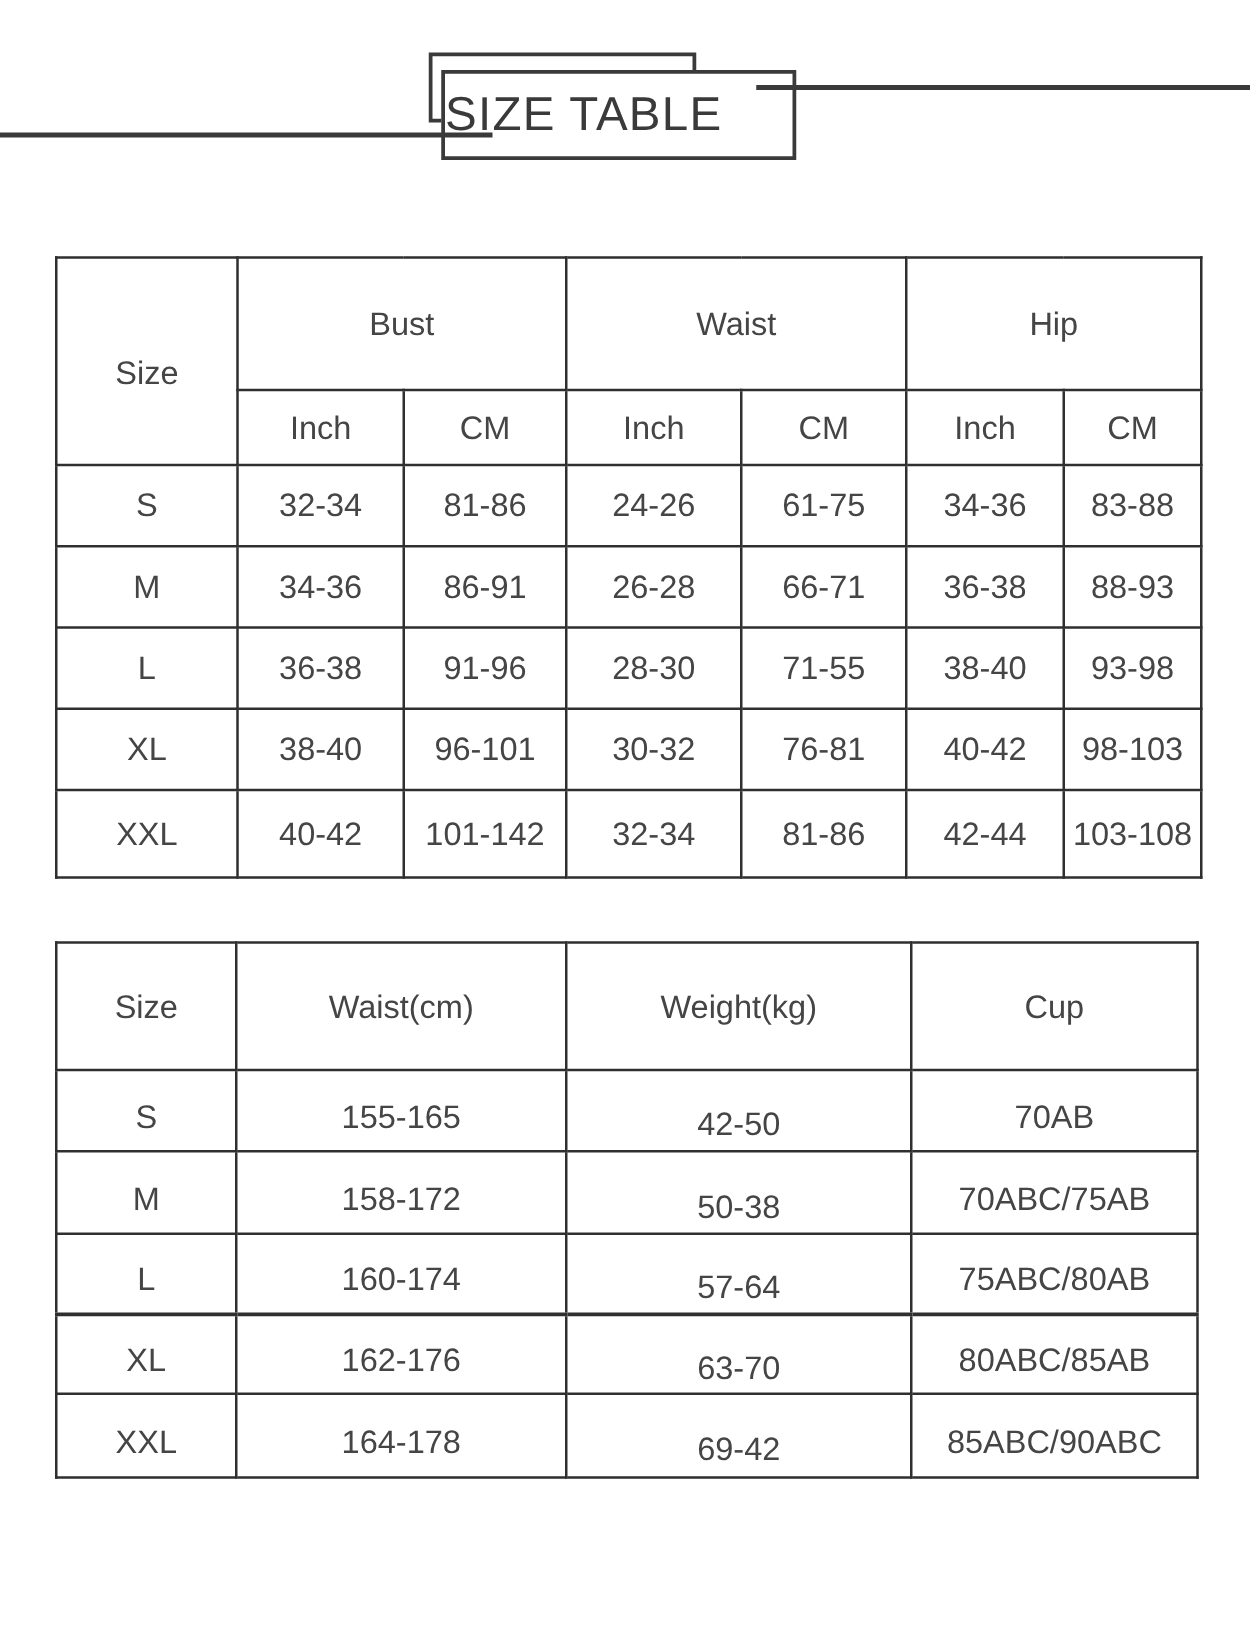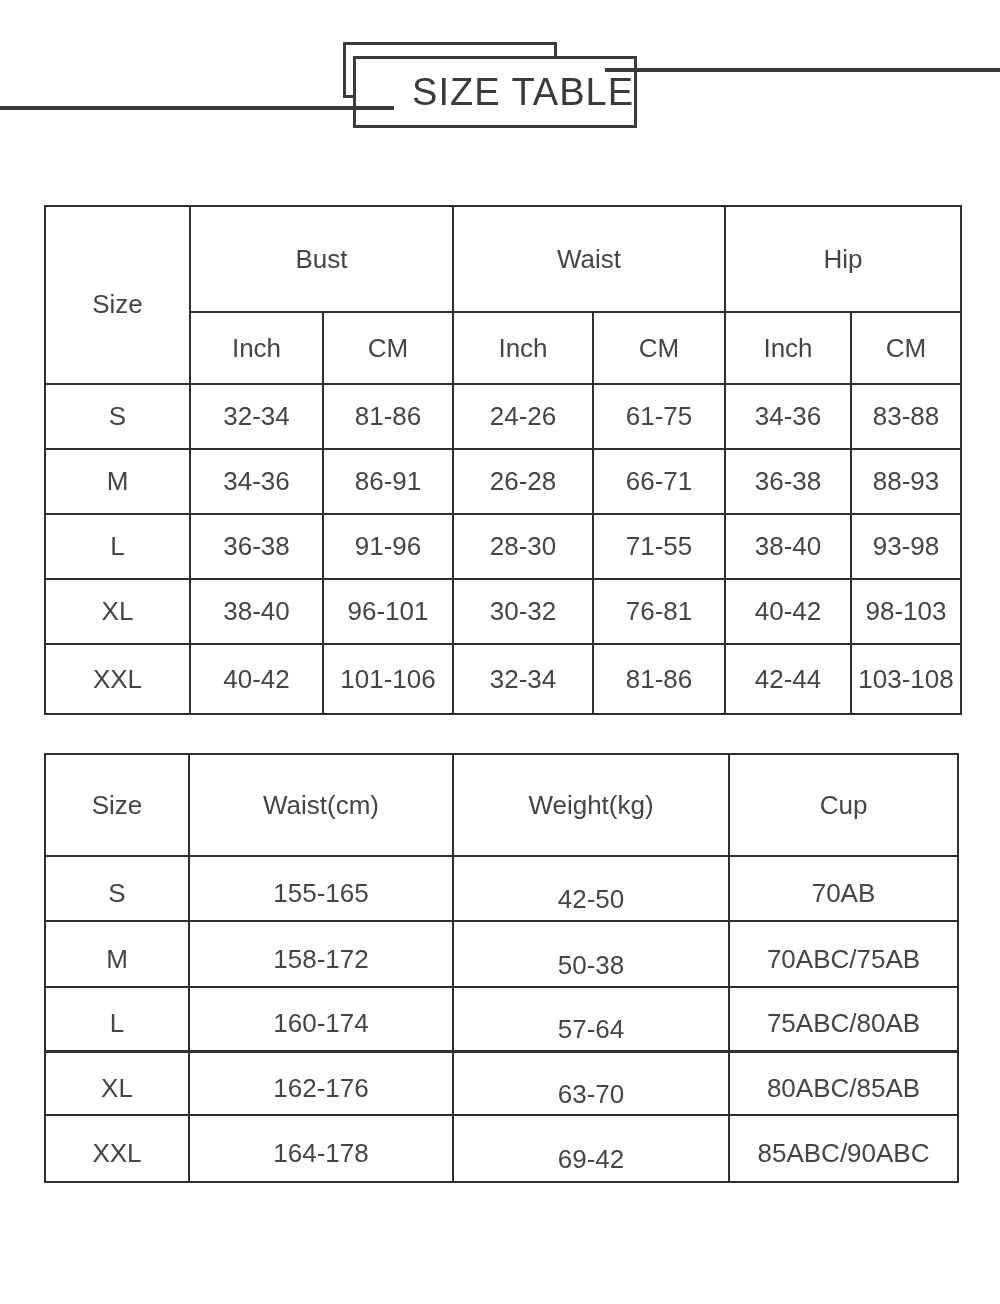--- a/index.html
+++ b/index.html
@@ -25,21 +25,21 @@
     width: 394px; height: 4px; background: #3a3a3a; z-index: 3;
   }
   .line-right {
     position: absolute; left: 605px; top: 68px;
     width: 395px; height: 4px; background: #3a3a3a; z-index: 3;
   }
   .front-rect {
     position: absolute; left: 353px; top: 56px;
     width: 284px; height: 72px;
     border: 3px solid #3a3a3a; background: #ffffff; z-index: 2;
-    display: flex; align-items: center; justify-content: flex-end;
+    display: flex; align-items: center; justify-content: flex-start;
   }
   .title-text {
     position: relative; z-index: 4;
     font-size: 38px; letter-spacing: 1px; color: #3a3a3a;
     white-space: nowrap;
   }
 
   
   table.tbl {
     position: absolute;
@@ -54,21 +54,21 @@
     vertical-align: middle;
     font-weight: normal;
     overflow: hidden;
     white-space: nowrap;
   }
   #table-measurements { left: 44px; top: 205px; width: 916px; }
   #table-fit          { left: 44px; top: 753px; width: 913px; }
 
   tr.h106 { height: 106px; }
   tr.h102 { height: 102px; }
-  tr.h72  { height: 72px; }
+  tr.h72  { height: 60px; }
   tr.h70  { height: 70px; }
   tr.h67  { height: 67px; }
   tr.h66  { height: 66px; }
   tr.h65  { height: 65px; }
   tr.h64  { height: 64px; }
 
   th.corner { padding-top: 18px; }
   #table-fit tbody td { padding-top: 10px; }
   #table-fit tbody td.weight-cell { padding-top: 22px; }
   #table-fit tr.thick-top th, #table-fit tr.thick-top td { border-top-width: 3px; }
@@ -153,21 +153,21 @@
         <td>38-40</td>
         <td>96-101</td>
         <td>30-32</td>
         <td>76-81</td>
         <td>40-42</td>
         <td>98-103</td>
       </tr>
       <tr class="h70">
         <td>XXL</td>
         <td>40-42</td>
-        <td>101-106</td>
+        <td>101-142</td>
         <td>32-34</td>
         <td>81-86</td>
         <td>42-44</td>
         <td>103-108</td>
       </tr>
     </tbody>
   </table>
 
   <table class="tbl" id="table-fit">
     <colgroup>

